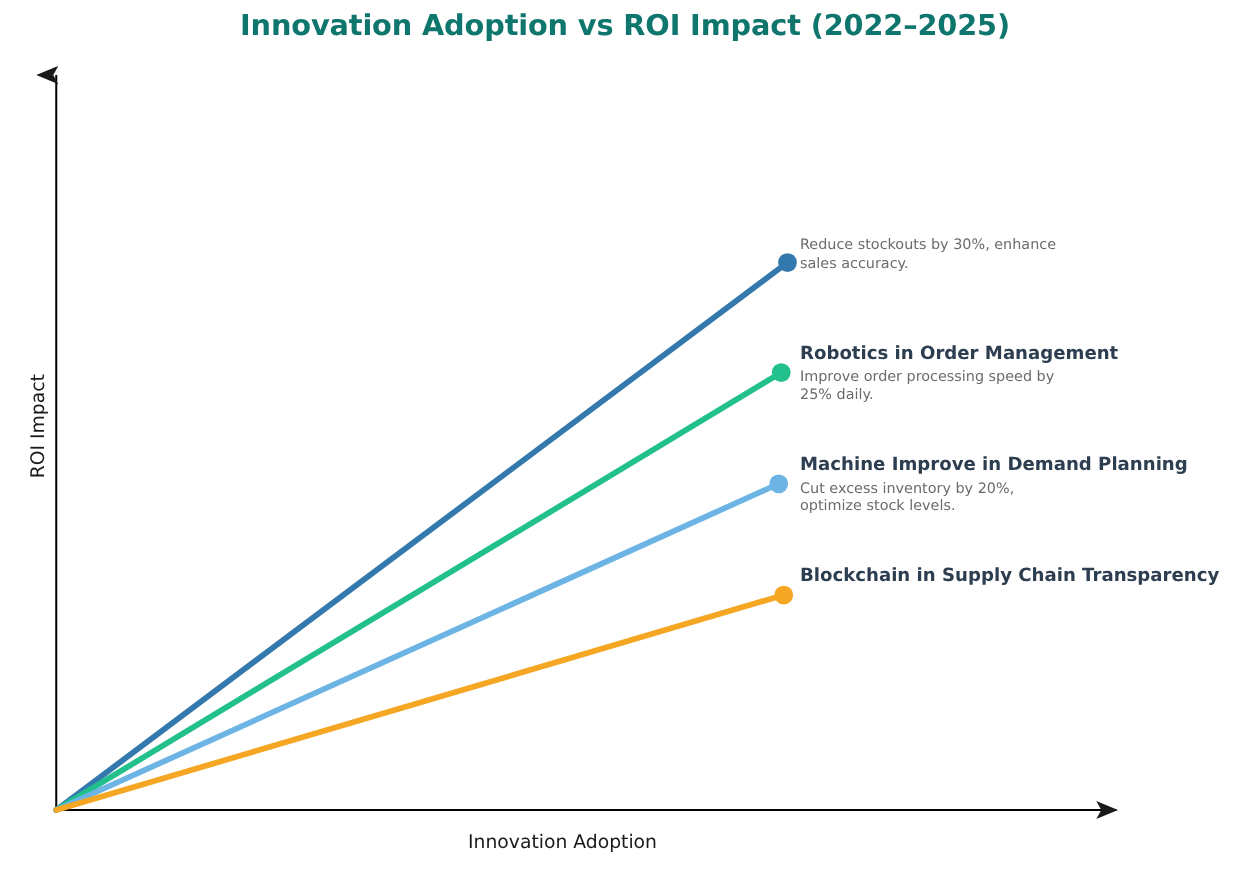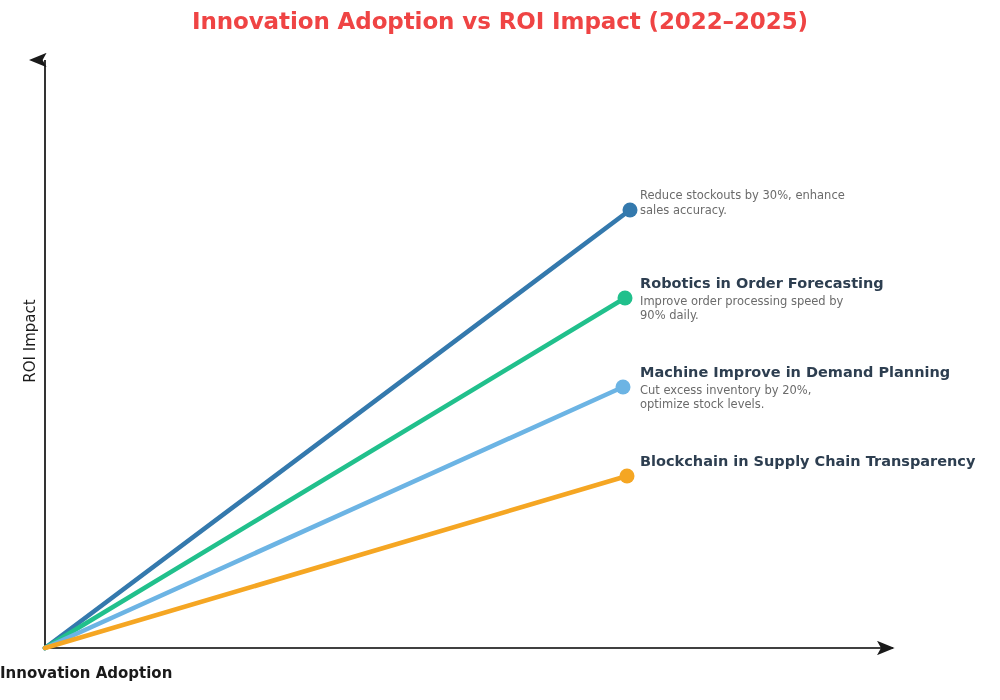--- a/index.html
+++ b/index.html
@@ -19,42 +19,42 @@
     overflow: hidden;
   }
   #chart-title {
     position: absolute;
     left: 0;
     top: 8px;
     width: 1000px;
     text-align: center;
     font-size: 23px;
     font-weight: bold;
-    color: #ef4444;
+    color: #0f766e;
     letter-spacing: -0.1px;
   }
   #plot-svg {
     position: absolute;
     left: 0;
     top: 0;
     width: 1000px;
     height: 700px;
   }
   .axis-title {
     position: absolute;
     color: #1a1a1a;
     font-size: 15px;
     font-weight: normal;
     white-space: nowrap;
   }
   #x-axis-title {
     left: 0;
     top: 664px;
     width: 900px;
-    font-weight: bold;
+    text-align: center;
   }
   #y-axis-title {
     left: -30px;
     top: 332px;
     width: 120px;
     text-align: center;
     transform: rotate(-90deg);
     transform-origin: 50% 50%;
   }
   .annotation {
@@ -118,23 +118,23 @@
       <circle cx="627" cy="476" r="7.5" fill="#f5a623"></circle>
     </g>
   </svg>
 
   <div class="annotation" style="left:640px; top:186px;">
     <div class="ann-desc">Reduce stockouts by 30%, enhance
 sales accuracy.</div>
   </div>
 
   <div class="annotation" style="left:640px; top:275px;">
-    <div class="ann-headline">Robotics in Order Forecasting</div>
+    <div class="ann-headline">Robotics in Order Management</div>
     <div class="ann-desc">Improve order processing speed by
-90% daily.</div>
+25% daily.</div>
   </div>
 
   <div class="annotation" style="left:640px; top:364px;">
     <div class="ann-headline">Machine Improve in Demand Planning</div>
     <div class="ann-desc">Cut excess inventory by 20%,
 optimize stock levels.</div>
   </div>
 
   <div class="annotation" style="left:640px; top:453px;">
     <div class="ann-headline">Blockchain in Supply Chain Transparency</div>

